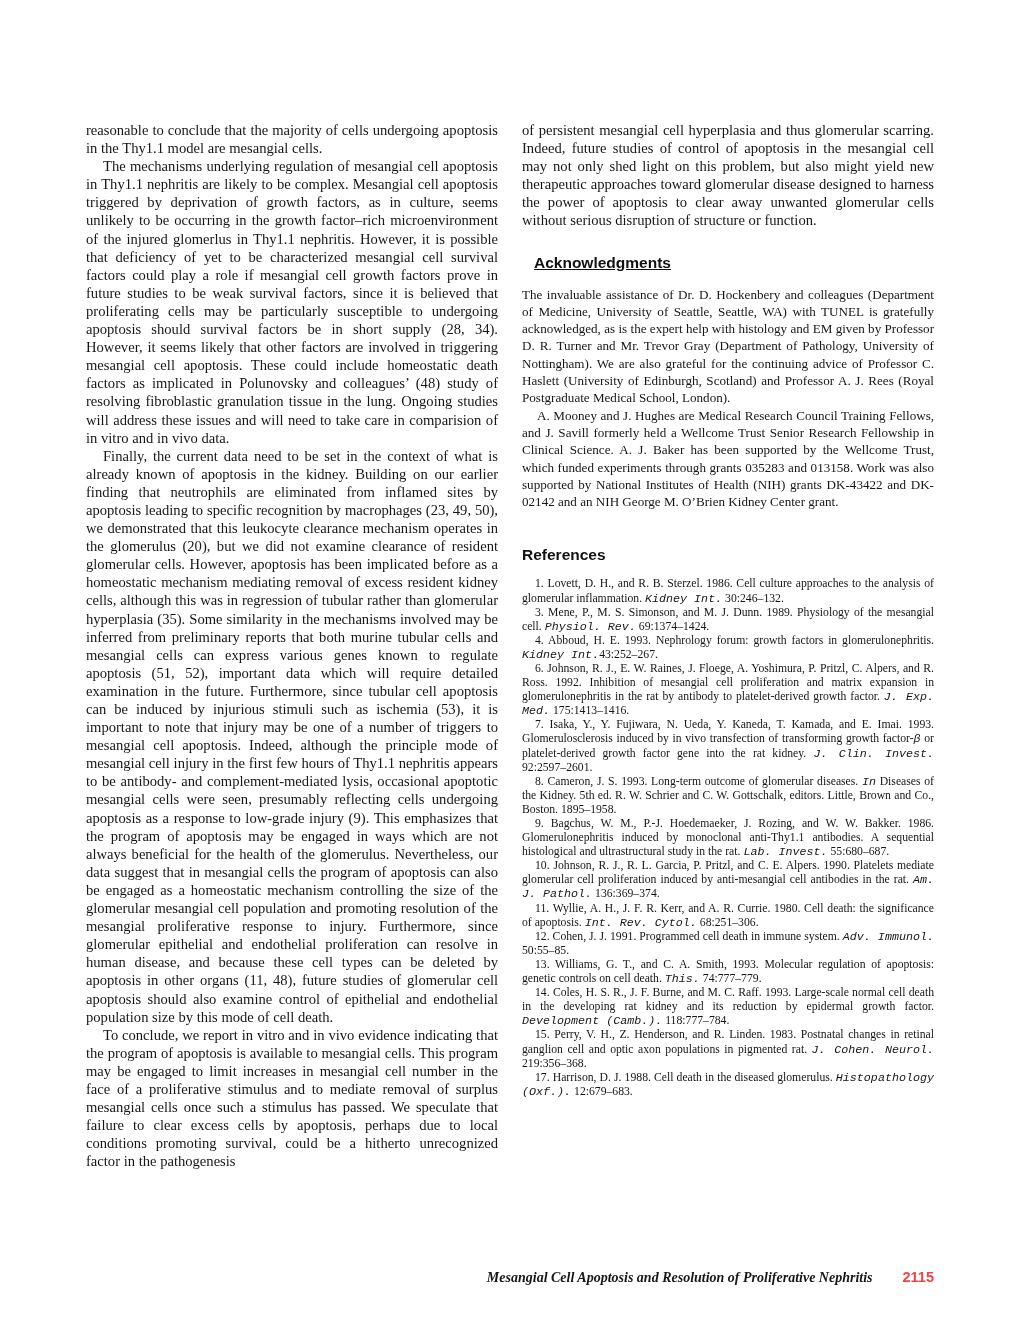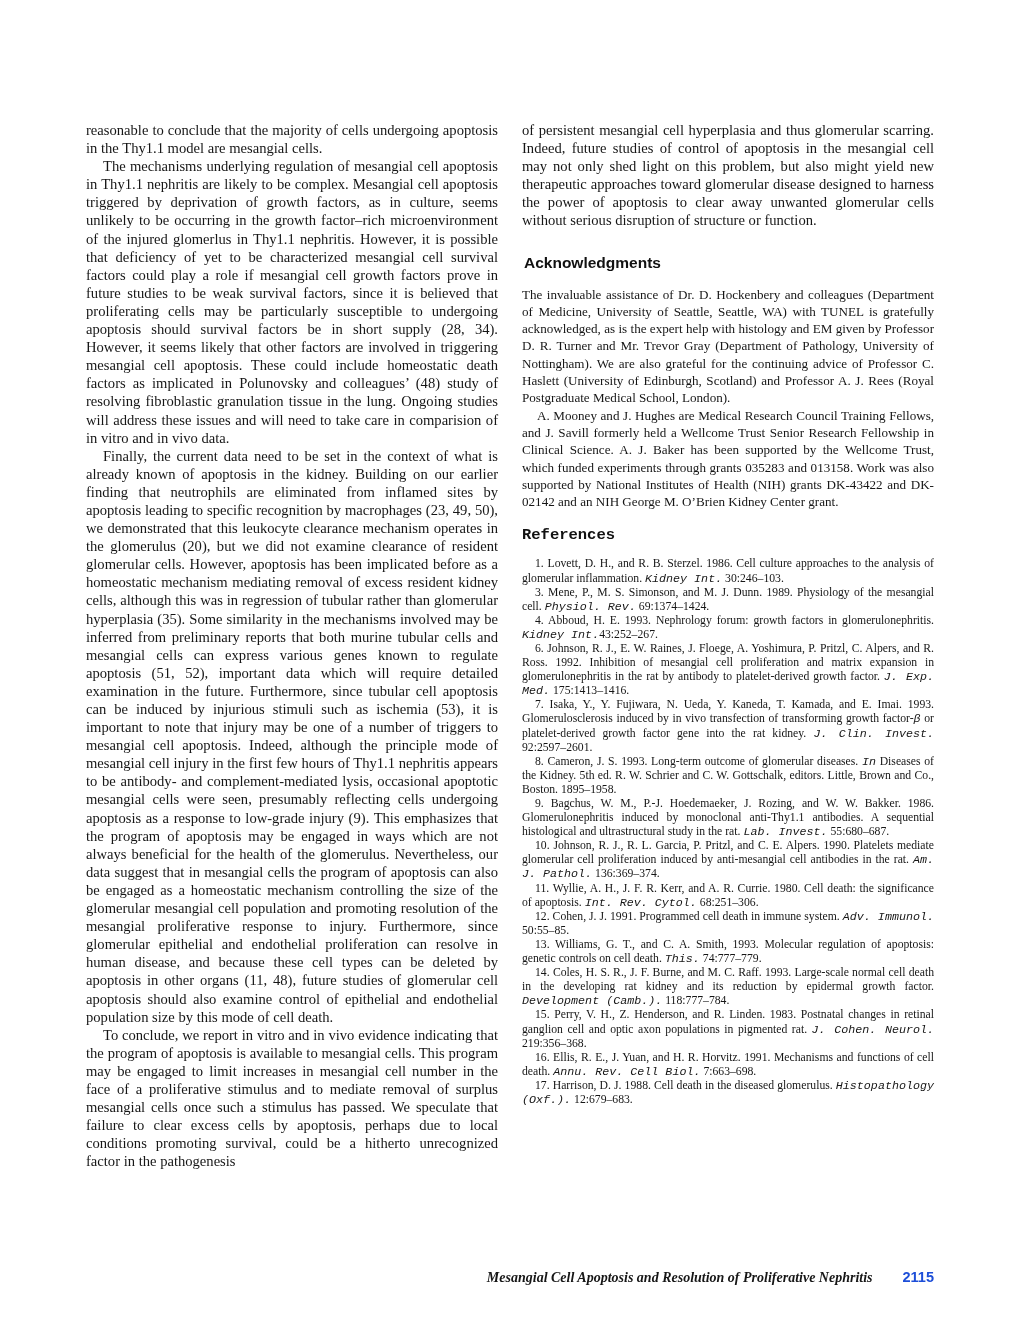--- a/index.html
+++ b/index.html
@@ -32,22 +32,22 @@
   }
   .body-p.indent { text-indent: 17px; }
   .section-heading {
     font-family: "Liberation Sans", sans-serif;
     font-weight: bold;
     font-size: 15.5px;
     color: #111;
     margin: 0;
     padding: 0;
   }
-  .ack-heading { margin: 24px 0 14px 2px; }
-  .refs-heading { margin: 16px 0 13px 0; font-family: Liberation Mono, monospace; }
+  .ack-heading { margin: 24px 0 14px 12px; text-decoration: underline; }
+  .refs-heading { margin: 36px 0 13px 0; }
   .small-p {
     font-size: 13.1px;
     line-height: 17.3px;
     text-align: justify;
   }
   .small-p.indent { text-indent: 15px; }
   .ref-p {
     font-size: 11.7px;
     line-height: 14.1px;
     text-align: justify;
@@ -64,21 +64,21 @@
     font-family: "Liberation Serif", serif;
     font-style: italic;
     font-weight: bold;
     font-size: 14px;
     color: #161616;
   }
   .page-number {
     font-family: "Liberation Sans", sans-serif;
     font-weight: bold;
     font-size: 14.5px;
-    color: #1d4ed8;
+    color: #ef4444;
     margin-left: 30px;
   }
 </style>
 </head>
 <body>
 
 <div class="page">
   <div class="columns">
     <div class="col" id="left-col">
         <p class="body-p">reasonable to conclude that the majority of cells undergoing apoptosis in the Thy1.1 model are mesangial cells.</p>
@@ -90,34 +90,33 @@
       <div id="right-body">
           <p class="body-p">of persistent mesangial cell hyperplasia and thus glomerular scarring. Indeed, future studies of control of apoptosis in the mesangial cell may not only shed light on this problem, but also might yield new therapeutic approaches toward glomerular disease designed to harness the power of apoptosis to clear away unwanted glomerular cells without serious disruption of structure or function.</p>
         </div>
       <h2 class="section-heading ack-heading">Acknowledgments</h2>
       <div id="ack-paras">
           <p class="small-p">The invaluable assistance of Dr. D. Hockenbery and colleagues (Department of Medicine, University of Seattle, Seattle, WA) with TUNEL is gratefully acknowledged, as is the expert help with histology and EM given by Professor D. R. Turner and Mr. Trevor Gray (Department of Pathology, University of Nottingham). We are also grateful for the continuing advice of Professor C. Haslett (University of Edinburgh, Scotland) and Professor A. J. Rees (Royal Postgraduate Medical School, London).</p>
           <p class="small-p indent">A. Mooney and J. Hughes are Medical Research Council Training Fellows, and J. Savill formerly held a Wellcome Trust Senior Research Fellowship in Clinical Science. A. J. Baker has been supported by the Wellcome Trust, which funded experiments through grants 035283 and 013158. Work was also supported by National Institutes of Health (NIH) grants DK-43422 and DK-02142 and an NIH George M. O’Brien Kidney Center grant.</p>
         </div>
       <h2 class="section-heading refs-heading">References</h2>
       <div id="refs">
-          <p class="ref-p"><span>1. Lovett, D. H., and R. B. Sterzel. 1986. Cell culture approaches to the analysis of glomerular inflammation. </span><span class="it">Kidney Int.</span><span> 30:246–103.</span></p>
+          <p class="ref-p"><span>1. Lovett, D. H., and R. B. Sterzel. 1986. Cell culture approaches to the analysis of glomerular inflammation. </span><span class="it">Kidney Int.</span><span> 30:246–132.</span></p>
           <p class="ref-p"><span>3. Mene, P., M. S. Simonson, and M. J. Dunn. 1989. Physiology of the mesangial cell. </span><span class="it">Physiol. Rev.</span><span> 69:1374–1424.</span></p>
           <p class="ref-p"><span>4. Abboud, H. E. 1993. Nephrology forum: growth factors in glomerulonephritis. </span><span class="it">Kidney Int.</span><span>43:252–267.</span></p>
           <p class="ref-p"><span>6. Johnson, R. J., E. W. Raines, J. Floege, A. Yoshimura, P. Pritzl, C. Alpers, and R. Ross. 1992. Inhibition of mesangial cell proliferation and matrix expansion in glomerulonephritis in the rat by antibody to platelet-derived growth factor. </span><span class="it">J. Exp. Med.</span><span> 175:1413–1416.</span></p>
           <p class="ref-p"><span>7. Isaka, Y., Y. Fujiwara, N. Ueda, Y. Kaneda, T. Kamada, and E. Imai. 1993. Glomerulosclerosis induced by in vivo transfection of transforming growth factor-</span><span class="it">β</span><span> or platelet-derived growth factor gene into the rat kidney. </span><span class="it">J. Clin. Invest.</span><span> 92:2597–2601.</span></p>
           <p class="ref-p"><span>8. Cameron, J. S. 1993. Long-term outcome of glomerular diseases. </span><span class="it">In</span><span> Diseases of the Kidney. 5th ed. R. W. Schrier and C. W. Gottschalk, editors. Little, Brown and Co., Boston. 1895–1958.</span></p>
           <p class="ref-p"><span>9. Bagchus, W. M., P.-J. Hoedemaeker, J. Rozing, and W. W. Bakker. 1986. Glomerulonephritis induced by monoclonal anti-Thy1.1 antibodies. A sequential histological and ultrastructural study in the rat. </span><span class="it">Lab. Invest.</span><span> 55:680–687.</span></p>
           <p class="ref-p"><span>10. Johnson, R. J., R. L. Garcia, P. Pritzl, and C. E. Alpers. 1990. Platelets mediate glomerular cell proliferation induced by anti-mesangial cell antibodies in the rat. </span><span class="it">Am. J. Pathol.</span><span> 136:369–374.</span></p>
           <p class="ref-p"><span>11. Wyllie, A. H., J. F. R. Kerr, and A. R. Currie. 1980. Cell death: the significance of apoptosis. </span><span class="it">Int. Rev. Cytol.</span><span> 68:251–306.</span></p>
           <p class="ref-p"><span>12. Cohen, J. J. 1991. Programmed cell death in immune system. </span><span class="it">Adv. Immunol.</span><span> 50:55–85.</span></p>
           <p class="ref-p"><span>13. Williams, G. T., and C. A. Smith, 1993. Molecular regulation of apoptosis: genetic controls on cell death. </span><span class="it">This.</span><span> 74:777–779.</span></p>
           <p class="ref-p"><span>14. Coles, H. S. R., J. F. Burne, and M. C. Raff. 1993. Large-scale normal cell death in the developing rat kidney and its reduction by epidermal growth factor. </span><span class="it">Development (Camb.).</span><span> 118:777–784.</span></p>
           <p class="ref-p"><span>15. Perry, V. H., Z. Henderson, and R. Linden. 1983. Postnatal changes in retinal ganglion cell and optic axon populations in pigmented rat. </span><span class="it">J. Cohen. Neurol.</span><span> 219:356–368.</span></p>
-          <p class="ref-p"><span>16. Ellis, R. E., J. Yuan, and H. R. Horvitz. 1991. Mechanisms and functions of cell death. </span><span class="it">Annu. Rev. Cell Biol.</span><span> 7:663–698.</span></p>
           <p class="ref-p"><span>17. Harrison, D. J. 1988. Cell death in the diseased glomerulus. </span><span class="it">Histopathology (Oxf.).</span><span> 12:679–683.</span></p>
         </div>
     </div>
   </div>
   <div class="footer">
     <span class="running-title">Mesangial Cell Apoptosis and Resolution of Proliferative Nephritis</span><span class="page-number">2115</span>
   </div>
 </div>
 
 </body></html>

